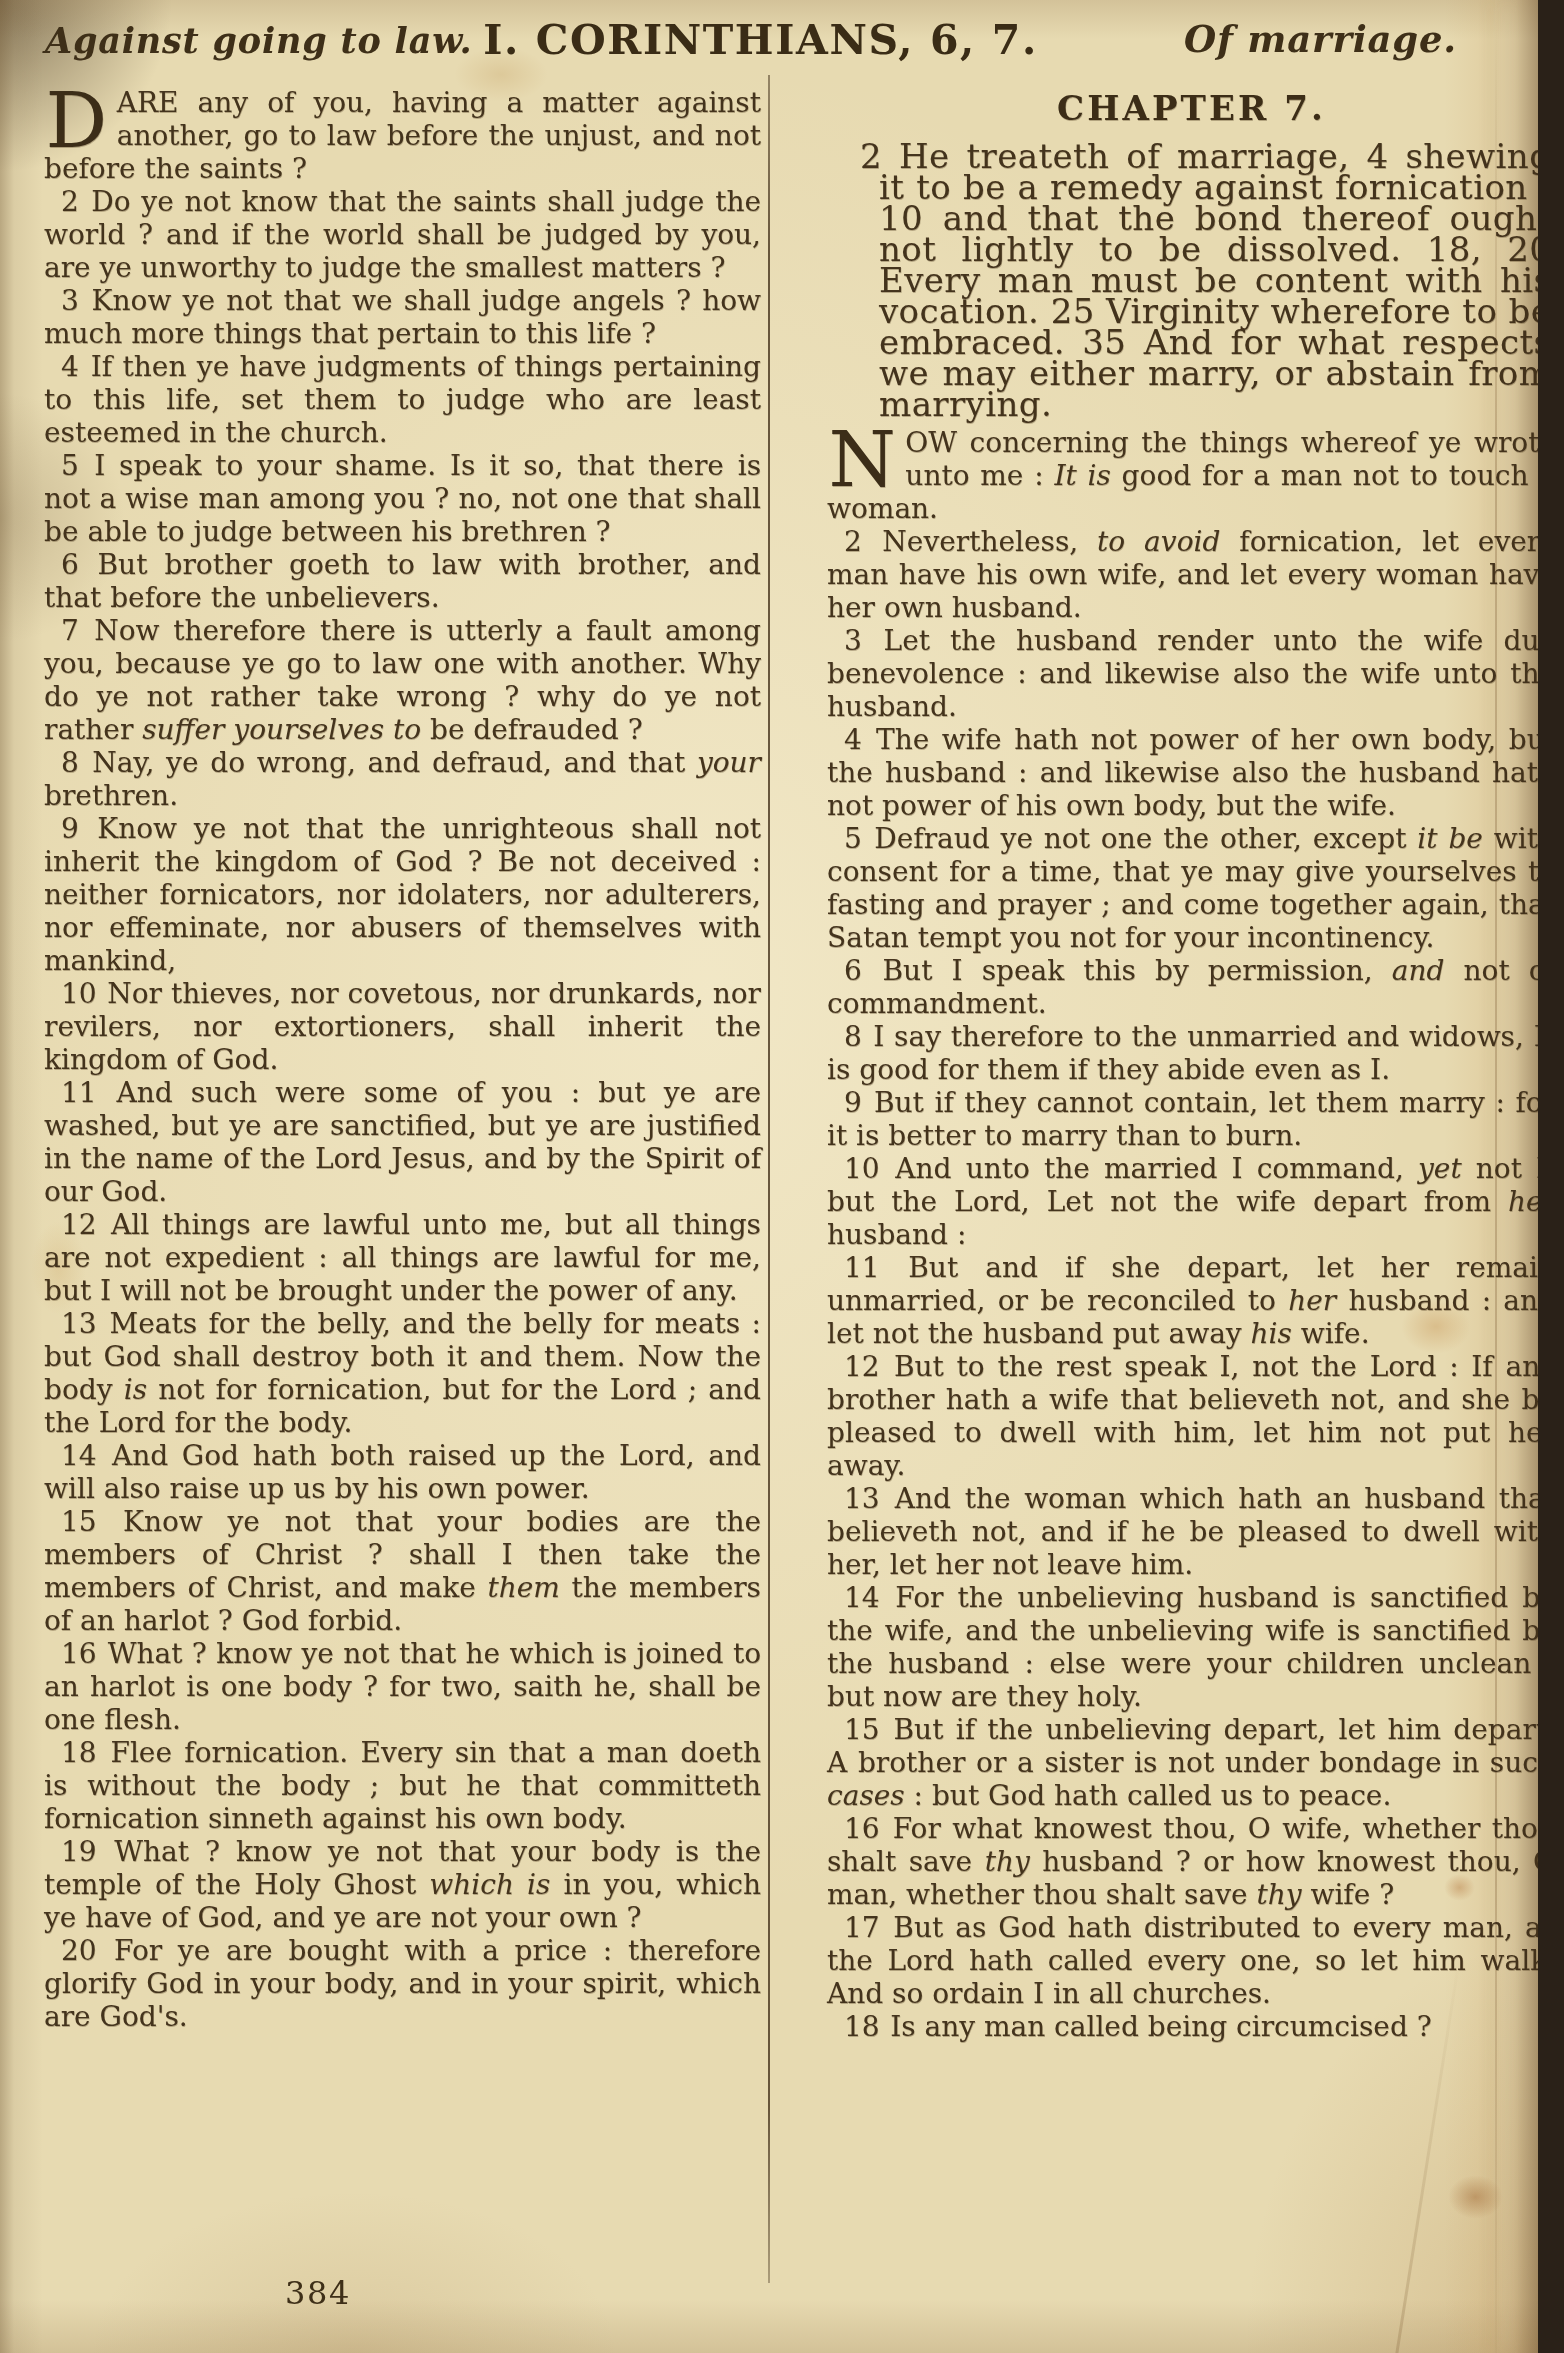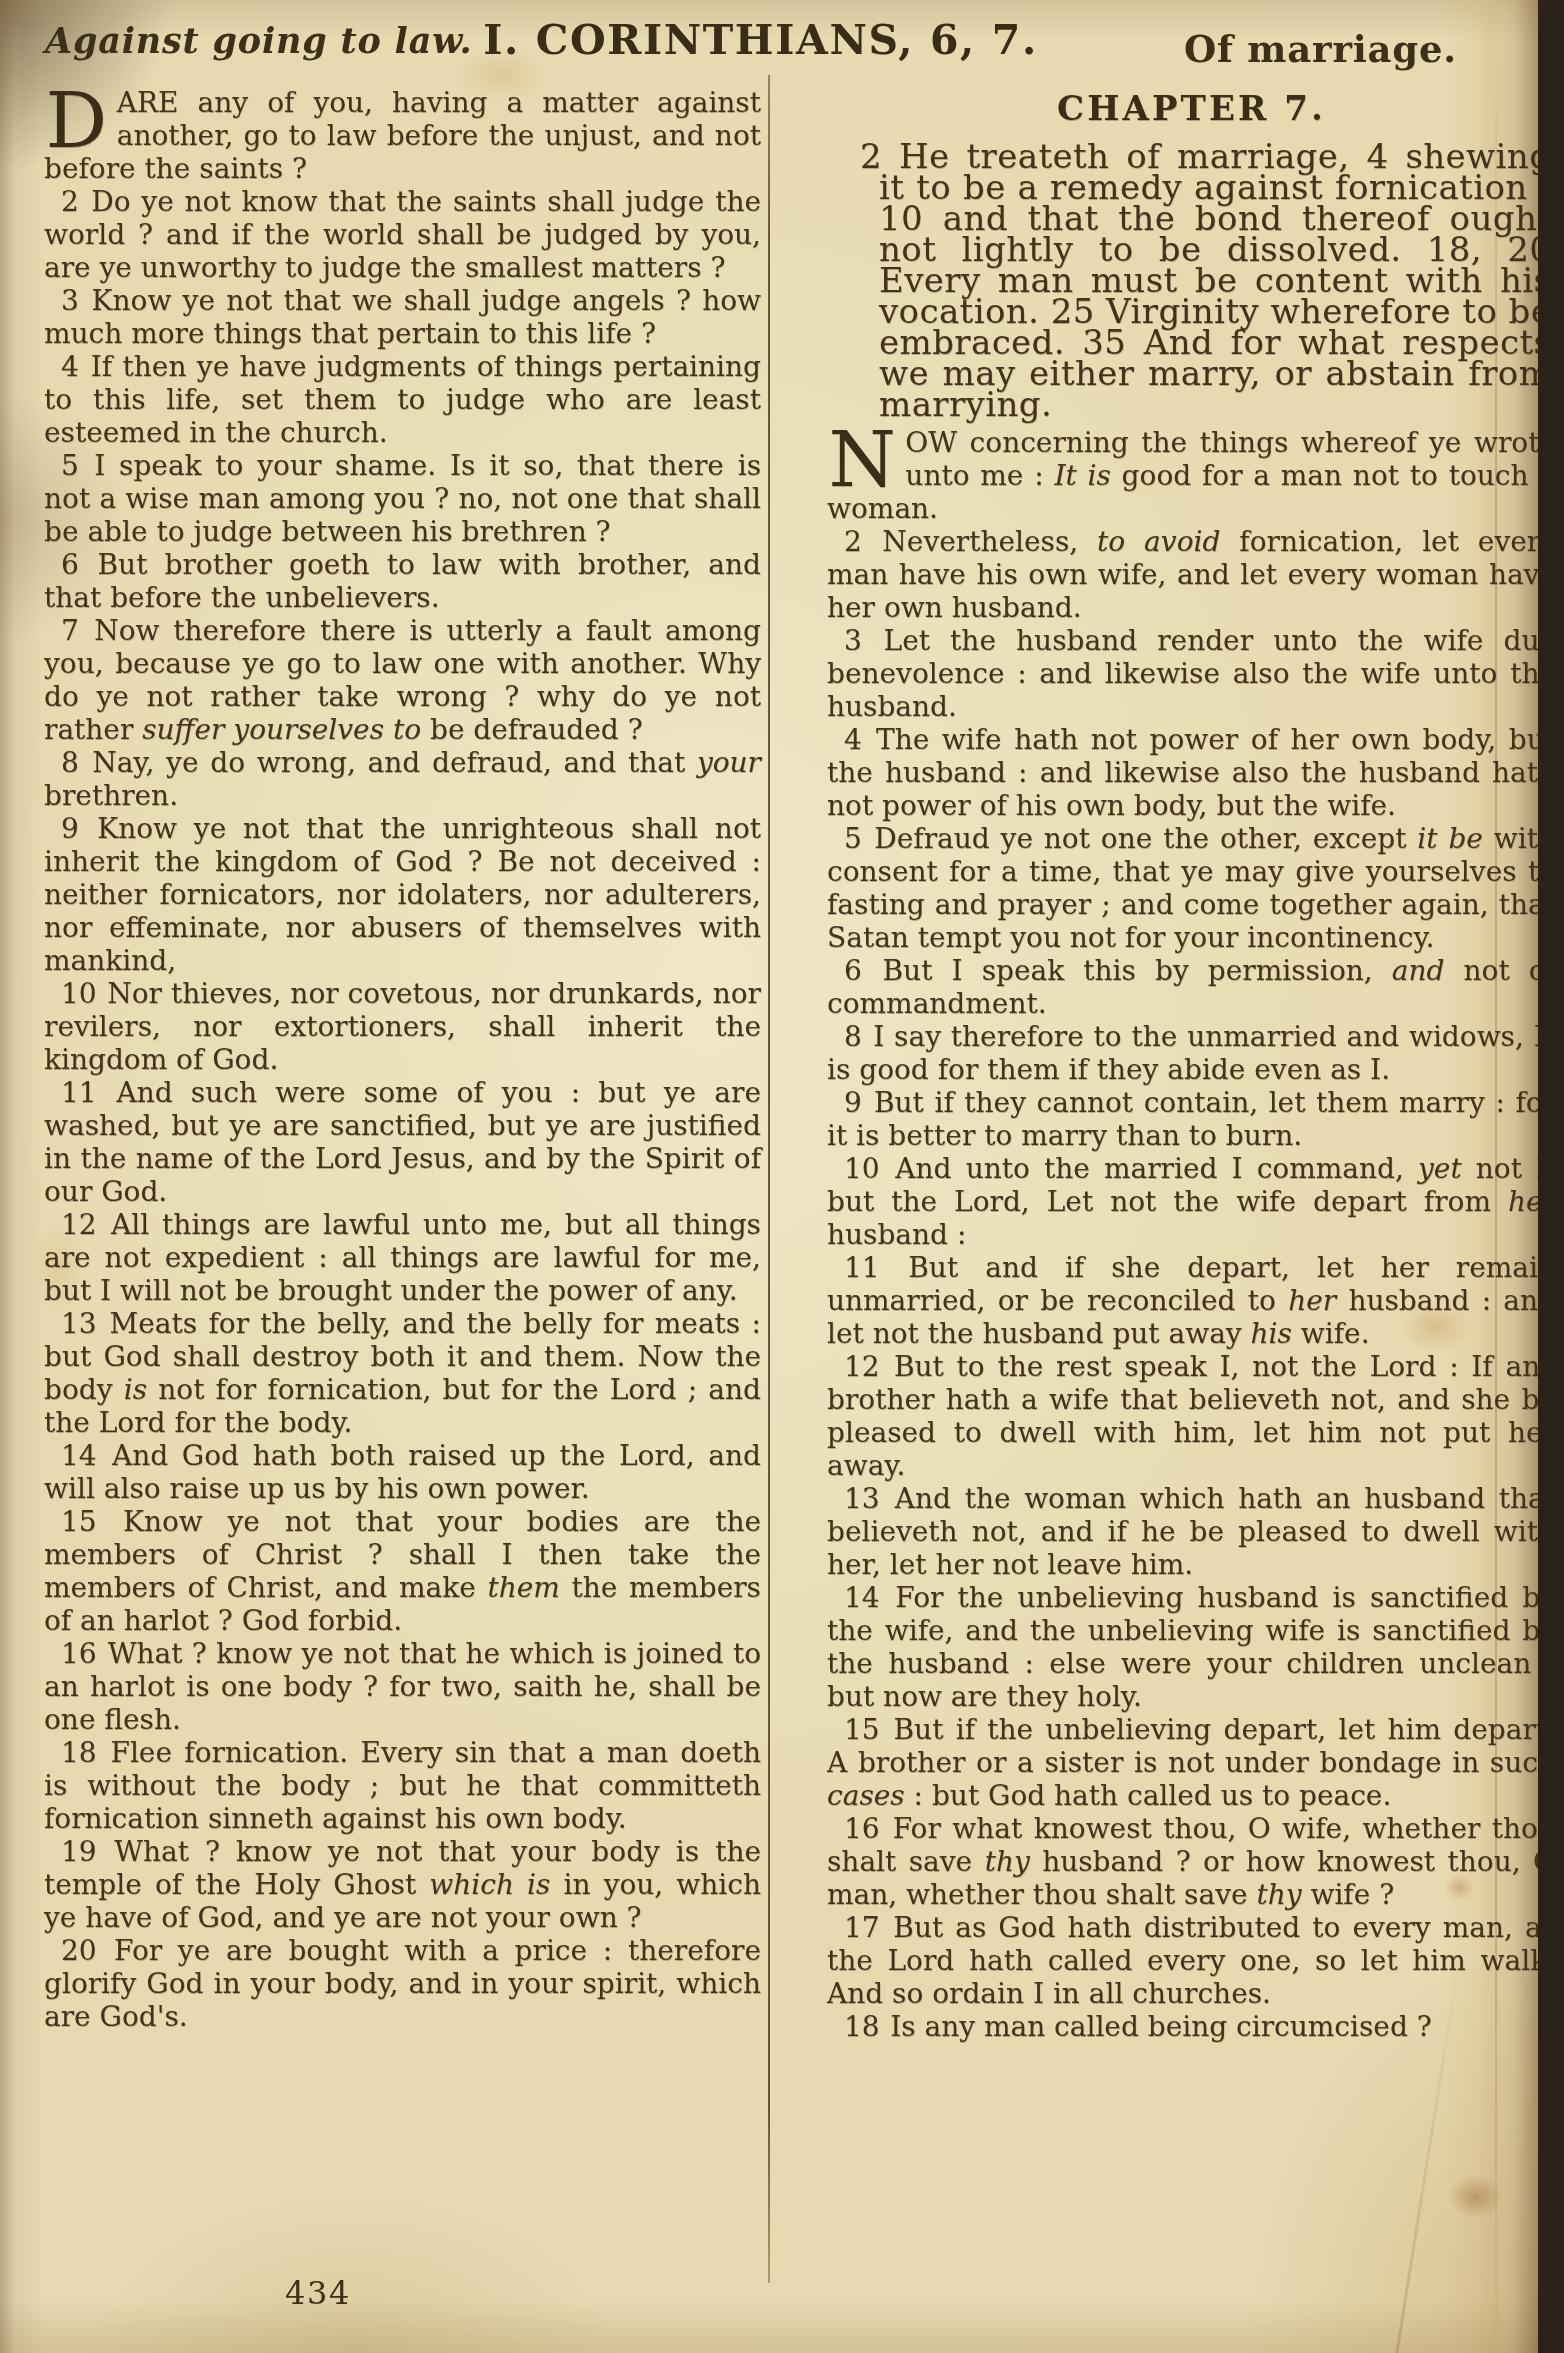--- a/index.html
+++ b/index.html
@@ -49,22 +49,22 @@
     position: absolute; left: 45px; top: 20.3px;
     font-size: 35px; font-style: italic; font-weight: bold;
     letter-spacing: 0.8px; color: #3e2f18;
   }
   .running-head-center {
     position: absolute; left: 0; top: 15.6px; width: 1521px;
     text-align: center; font-size: 41px; font-weight: bold;
     letter-spacing: 1.6px; color: #3a2c16; white-space: nowrap;
   }
   .running-head-right {
-    position: absolute; right: 81px; top: 27px;
-    font-size: 37px; font-weight: bold;
+    position: absolute; right: 81px; top: 17px;
+    font-size: 37px; font-style: italic; font-weight: bold;
     letter-spacing: 0.8px; color: #3e2f18;
   }
 
   .column-divider {
     position: absolute; left: 768px; top: 75px; width: 2.3px; height: 2208px;
     background: linear-gradient(to bottom, rgba(80,62,38,0.55), rgba(80,62,38,0.85) 8%, rgba(80,62,38,0.85) 92%, rgba(80,62,38,0.4));
   }
 
   .text-column {
     position: absolute;
@@ -165,16 +165,16 @@
         <p class="verse"><span class="vnum">12</span> But to the rest speak I, not the Lord&nbsp;: If any brother hath a wife that believeth not, and she be pleased to dwell with him, let him not put her away.</p>
         <p class="verse"><span class="vnum">13</span> And the woman which hath an husband that believeth not, and if he be pleased to dwell with her, let her not leave him.</p>
         <p class="verse"><span class="vnum">14</span> For the unbelieving husband is sanctified by the wife, and the unbelieving wife is sanctified by the husband&nbsp;: else were your children unclean&nbsp;; but now are they holy.</p>
         <p class="verse"><span class="vnum">15</span> But if the unbelieving depart, let him depart. A brother or a sister is not under bondage in such <i>cases</i>&nbsp;: but God hath called us to peace.</p>
         <p class="verse"><span class="vnum">16</span> For what knowest thou, O wife, whether thou shalt save <i>thy</i> husband&nbsp;? or how knowest thou, O man, whether thou shalt save <i>thy</i> wife&nbsp;?</p>
         <p class="verse"><span class="vnum">17</span> But as God hath distributed to every man, as the Lord hath called every one, so let him walk. And so ordain I in all churches.</p>
         <p class="verse"><span class="vnum">18</span> Is any man called being circumcised&nbsp;?</p>
       </div>
   </div>
 
-  <div class="page-number">434</div>
+  <div class="page-number">384</div>
 
 </div>
 
 
 </body></html>

